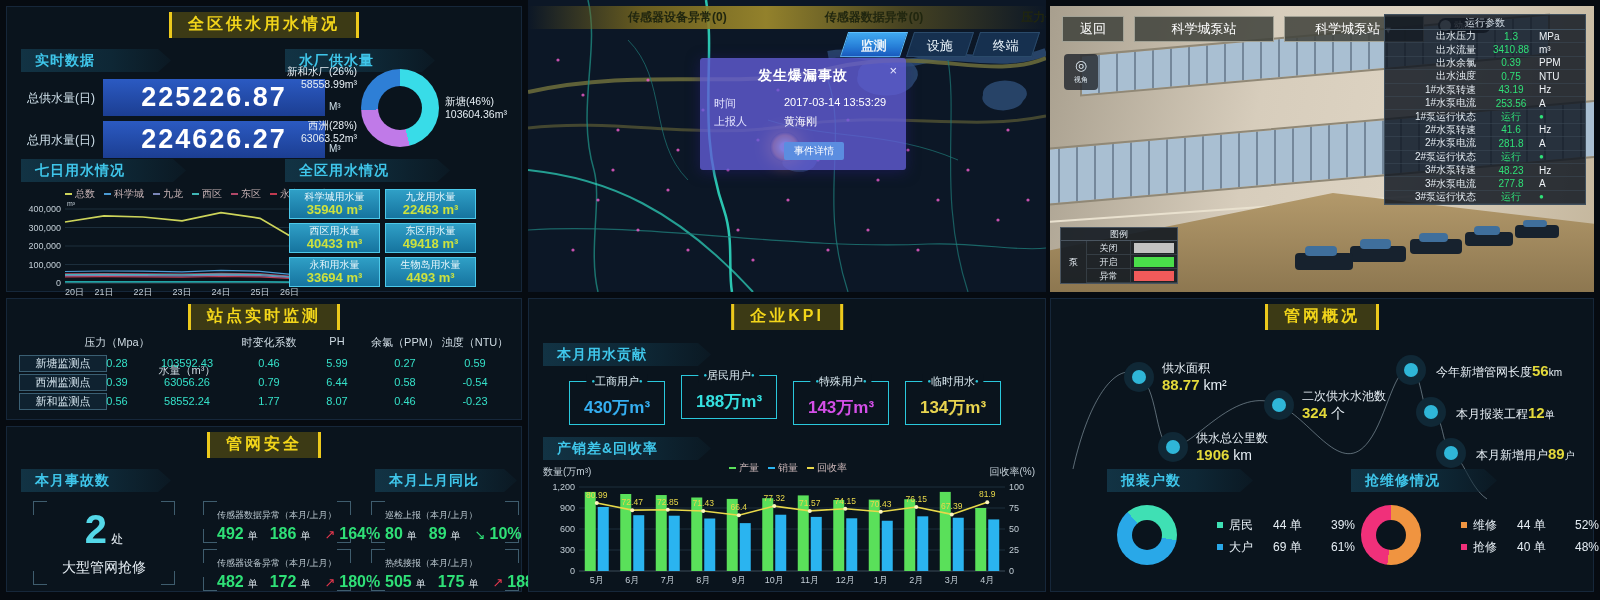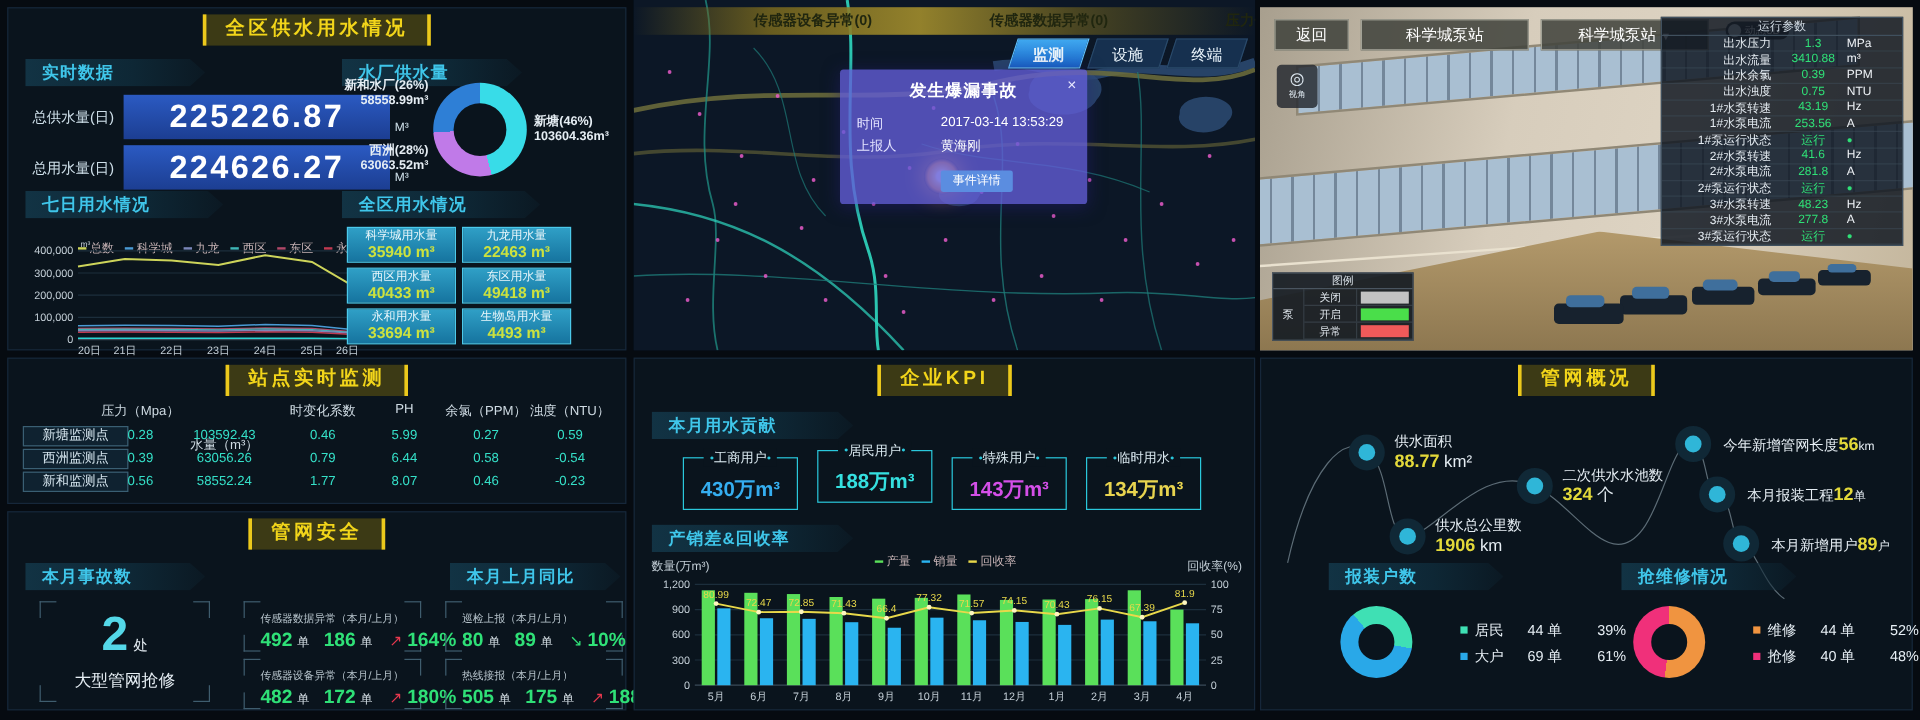--- a/index.html
+++ b/index.html
@@ -16,21 +16,21 @@
   
   .rt-label { position:absolute; font-size:12px; color:#cfe0ea; }
   .rt-box { position:absolute; width:222px; height:37px; background:linear-gradient(180deg,#2b5ac2,#1c3e92);
     color:#fff; font-size:27px; font-weight:bold; text-align:center; line-height:37px; letter-spacing:2px; }
   .rt-unit { position:absolute; font-size:10px; color:#cfe0ea; }
   .chart-legend { position:absolute; display:flex; gap:9px; font-size:10px; color:#c6b2b4; }
   .chart-legend .li { display:flex; align-items:center; gap:3px; white-space:nowrap; }
   .chart-legend .dash { width:7px; height:2px; display:inline-block; }
   .donut { position:absolute; border-radius:50%; }
   .donut .hole { position:absolute; border-radius:50%; background:#0a141d; }
-  .donut-lab { position:absolute; font-size:10.5px; color:#e6eef4; line-height:13px; white-space:nowrap;font-weight:bold; }
+  .donut-lab { position:absolute; font-size:10.5px; color:#e6eef4; line-height:13px; white-space:nowrap; }
   .dist-card { position:absolute; width:91px; height:30px; text-align:center;
     background:linear-gradient(180deg,#2f9fc6,#16749f); border:1px solid #4cc9ea; }
   .dist-card .dl { font-size:10px; color:#eaf7fb; line-height:13px; }
   .dist-card .dv { font-size:13px; font-weight:bold; color:#cde23e; line-height:14px; }
   
   .mon-head { position:absolute; font-size:11px; color:#cfdbe3; text-align:center; width:80px; }
   .mon-cell { position:absolute; font-size:11px; color:#35e0c8; text-align:center; width:80px; }
   .mon-name { position:absolute; font-size:11px; color:#d5e5ee; border:1px solid #3a5f73; background:#0f2230;
     width:88px; height:17px; line-height:15px; text-align:center; }
   
@@ -132,21 +132,21 @@
   <div class="banner" style="left:14px;top:42px;width:150px;">实时数据</div>
   <div id="rt-rows">
       <div class="rt-label" style="left: 20px; top: 83px;">总供水量(日)</div>
       <div class="rt-box" style="left: 96px; top: 72px;">225226.87</div>
       <div class="rt-unit" style="left: 322px; top: 94px;">M³</div>
       <div class="rt-label" style="left: 20px; top: 125px;">总用水量(日)</div>
       <div class="rt-box" style="left: 96px; top: 114px;">224626.27</div>
       <div class="rt-unit" style="left: 322px; top: 136px;">M³</div>
     </div>
   <div class="banner" style="left:14px;top:152px;width:165px;">七日用水情况</div>
-  <div class="chart-legend" id="seven-legend" style="left:58px;top:180px;margin-top:13px;">
+  <div class="chart-legend" id="seven-legend" style="left:58px;top:180px;">
       <span class="li">
         <span class="dash" style="background: rgb(205, 212, 90);"></span>
         <span>总数</span>
       </span>
       <span class="li">
         <span class="dash" style="background: rgb(74, 154, 212);"></span>
         <span>科学城</span>
       </span>
       <span class="li">
         <span class="dash" style="background: rgb(122, 134, 184);"></span>

